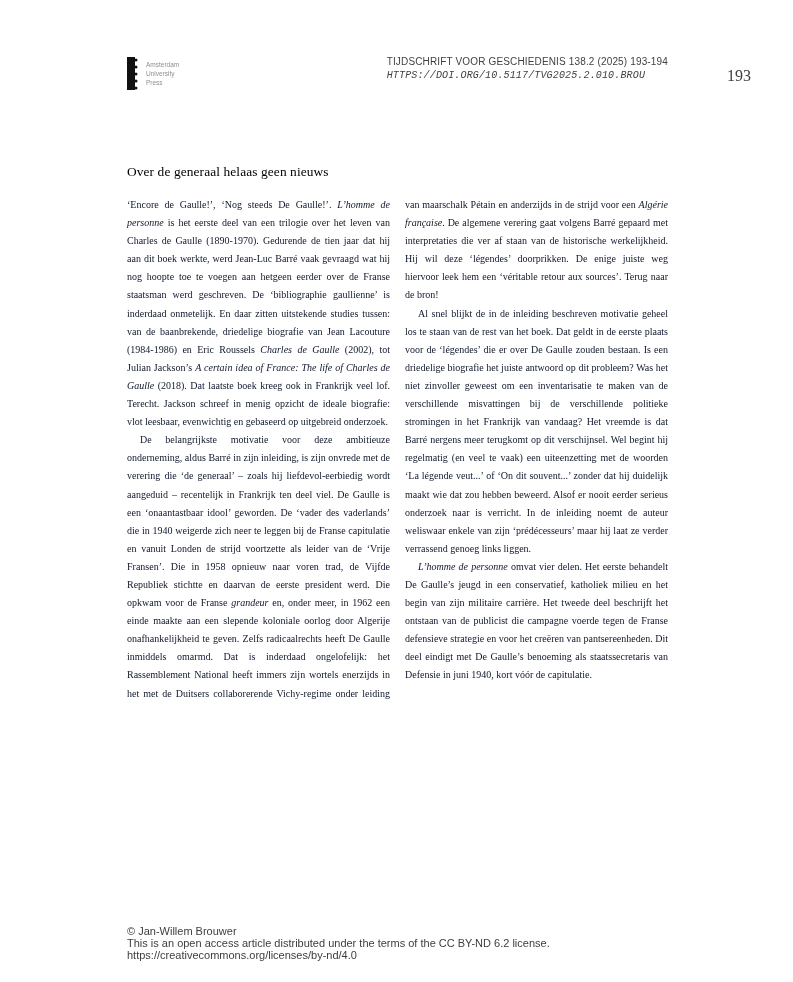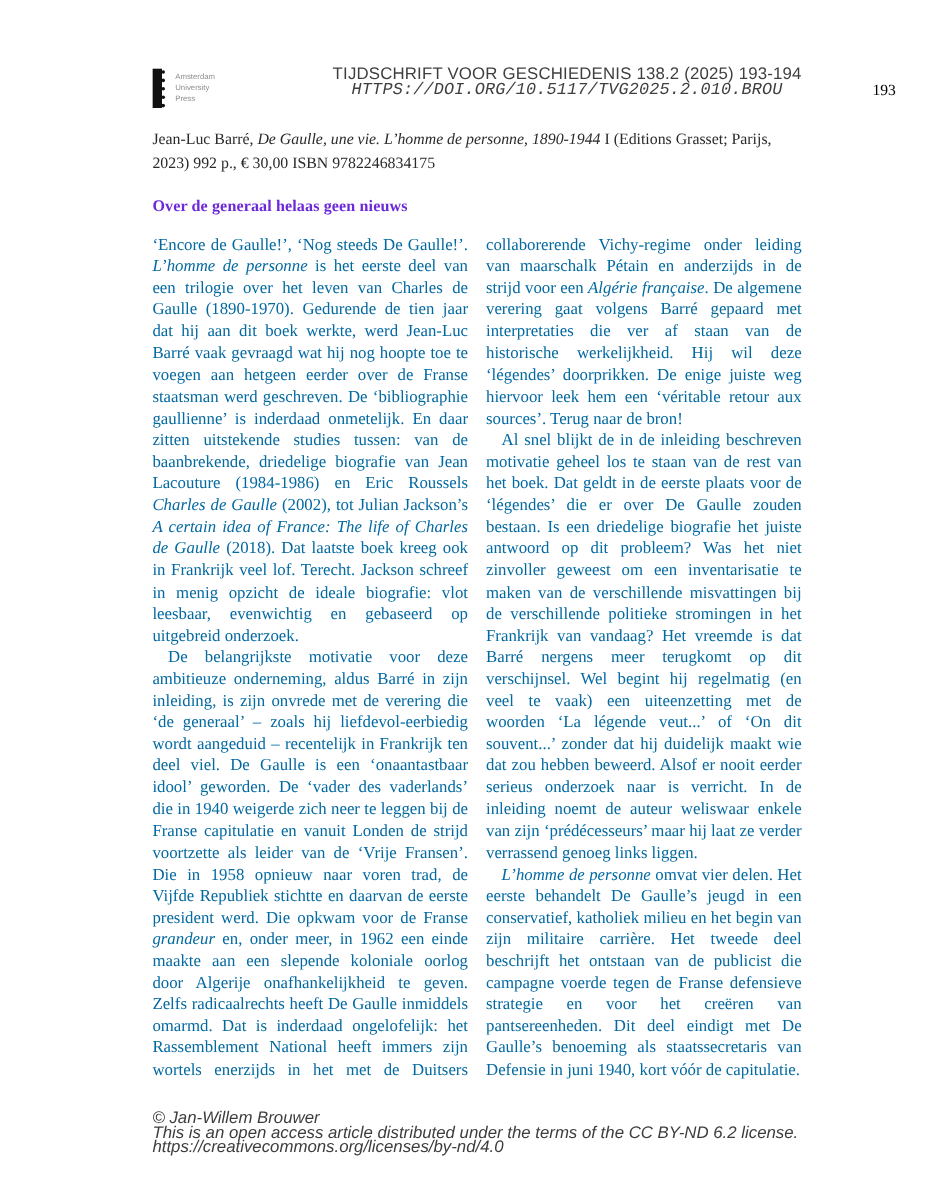--- a/index.html
+++ b/index.html
@@ -7,48 +7,48 @@
     width:793px;height:982px;background:#ffffff;position:relative;
     font-family:"Liberation Serif", serif;color:#262626;
     -webkit-font-smoothing:antialiased;
   }
   .page{position:absolute;inset:0;overflow:hidden;}
 
   
   .logo{position:absolute;left:127px;top:57px;display:flex;gap:7px;align-items:flex-start;}
   .logo-text{font-family:"Liberation Sans",sans-serif;font-size:6.5px;line-height:9px;color:#8f8f8f;padding-top:3px;}
   .header-meta{
-    position:absolute;top:55px;right:125px;text-align:center;
-    font-family:"Liberation Sans",sans-serif;font-size:14px;line-height:13.5px;
+    position:absolute;top:55px;right:125px;text-align:left;
+    font-family:"Liberation Sans",sans-serif;font-size:10px;line-height:13.5px;
     color:#3f3f3f;letter-spacing:0.15px;
   }
   .header-meta .doi{font-style:italic;font-family:Liberation Mono, monospace;}
-  .page-number{position:absolute;top:67px;left:727px;font-size:13px;color:#000000;}
+  .page-number{position:absolute;top:67px;left:727px;font-size:16px;color:#404040;}
 
   
   .citation{position:absolute;left:127px;top:106px;width:547px;font-size:13.2px;line-height:19.8px;color:#2a2a2a;}
   .review-title{
     position:absolute;left:127px;top:164px;margin:0;
-    font-size:13.4px;font-weight:bold;color:#6d28d9;letter-spacing:0.1px;
+    font-size:13.4px;font-weight:normal;color:#000000;letter-spacing:0.1px;
   }
 
   
   .body-columns{
     position:absolute;left:127px;top:196px;width:541px;
     column-count:2;column-gap:15px;
-    text-align:justify;font-size:14px;line-height:18.1px;color:#0369a1;
+    text-align:justify;font-size:10px;line-height:18.1px;color:#0f172a;
     hyphens:auto;-webkit-hyphens:auto;
   }
   .body-columns p{margin:0;}
   .body-columns p.indent{text-indent:13px;font-family:Liberation Serif, serif;}
 
   
   .page-footer{
     position:absolute;left:127px;top:925px;width:600px;
-    font-family:"Liberation Sans",sans-serif;font-size:14px;line-height:12px;color:#3d3d3d;font-style:italic;
+    font-family:"Liberation Sans",sans-serif;font-size:11px;line-height:12px;color:#3d3d3d;
   }
   em{font-style:italic;}
 </style>
 </head>
 <body>
 
 <div class="page">
 
   <div class="logo">
     <span>
@@ -68,21 +68,20 @@
     </span>
   </div>
 
   <div class="header-meta">
     <div>TIJDSCHRIFT VOOR GESCHIEDENIS 138.2 (2025) 193-194</div>
     <div class="doi">HTTPS://DOI.ORG/10.5117/TVG2025.2.010.BROU</div>
   </div>
 
   <div class="page-number">193</div>
 
-  <section class="citation"><span>Jean-Luc Barré, </span><em>De Gaulle, une vie. L’homme de personne, 1890-1944</em><span> I (Editions Grasset; Parijs, 2023) 992 p., € 30,00 ISBN 9782246834175</span></section>
 
   <h1 class="review-title">Over de generaal helaas geen nieuws</h1>
 
   <section class="body-columns" lang="nl">
       <p><span>‘Encore de Gaulle!’, ‘Nog steeds De Gaulle!’. </span><em>L’homme de personne</em><span> is het eerste deel van een trilogie over het leven van Charles de Gaulle (1890-1970). Gedurende de tien jaar dat hij aan dit boek werkte, werd Jean-Luc Barré vaak gevraagd wat hij nog hoopte toe te voegen aan hetgeen eerder over de Franse staatsman werd geschreven. De ‘bibliographie gaullienne’ is inderdaad onmetelijk. En daar zitten uitstekende studies tussen: van de baanbrekende, driedelige biografie van Jean Lacouture (1984-1986) en Eric Roussels </span><em>Charles de Gaulle</em><span> (2002), tot Julian Jackson’s </span><em>A certain idea of France: The life of Charles de Gaulle</em><span> (2018). Dat laatste boek kreeg ook in Frankrijk veel lof. Terecht. Jackson schreef in menig opzicht de ideale biografie: vlot leesbaar, evenwichtig en gebaseerd op uitgebreid onderzoek.</span></p>
       <p class="indent"><span>De belangrijkste motivatie voor deze ambitieuze onderneming, aldus Barré in zijn inleiding, is zijn onvrede met de verering die ‘de generaal’ – zoals hij liefdevol-eerbiedig wordt aangeduid – recentelijk in Frankrijk ten deel viel. De Gaulle is een ‘onaantastbaar idool’ geworden. De ‘vader des vaderlands’ die in 1940 weigerde zich neer te leggen bij de Franse capitulatie en vanuit Londen de strijd voortzette als leider van de ‘Vrije Fransen’. Die in 1958 opnieuw naar voren trad, de Vijfde Republiek stichtte en daarvan de eerste president werd. Die opkwam voor de Franse </span><em>grandeur</em><span> en, onder meer, in 1962 een einde maakte aan een slepende koloniale oorlog door Algerije onafhankelijkheid te geven. Zelfs radicaalrechts heeft De Gaulle inmiddels omarmd. Dat is inderdaad ongelofelijk: het Rassemblement National heeft immers zijn wortels enerzijds in het met de Duitsers collaborerende Vichy-regime onder leiding van maarschalk Pétain en anderzijds in de strijd voor een </span><em>Algérie française</em><span>. De algemene verering gaat volgens Barré gepaard met interpretaties die ver af staan van de historische werkelijkheid. Hij wil deze ‘légendes’ doorprikken. De enige juiste weg hiervoor leek hem een ‘véritable retour aux sources’. Terug naar de bron!</span></p>
       <p class="indent"><span>Al snel blijkt de in de inleiding beschreven motivatie geheel los te staan van de rest van het boek. Dat geldt in de eerste plaats voor de ‘légendes’ die er over De Gaulle zouden bestaan. Is een driedelige biografie het juiste antwoord op dit probleem? Was het niet zinvoller geweest om een inventarisatie te maken van de verschillende misvattingen bij de verschillende politieke stromingen in het Frankrijk van vandaag? Het vreemde is dat Barré nergens meer terugkomt op dit verschijnsel. Wel begint hij regelmatig (en veel te vaak) een uiteenzetting met de woorden ‘La légende veut...’ of ‘On dit souvent...’ zonder dat hij duidelijk maakt wie dat zou hebben beweerd. Alsof er nooit eerder serieus onderzoek naar is verricht. In de inleiding noemt de auteur weliswaar enkele van zijn ‘prédécesseurs’ maar hij laat ze verder verrassend genoeg links liggen.</span></p>
       <p class="indent"><em>L’homme de personne</em><span> omvat vier delen. Het eerste behandelt De Gaulle’s jeugd in een conservatief, katholiek milieu en het begin van zijn militaire carrière. Het tweede deel beschrijft het ontstaan van de publicist die campagne voerde tegen de Franse defensieve strategie en voor het creëren van pantsereenheden. Dit deel eindigt met De Gaulle’s benoeming als staatssecretaris van Defensie in juni 1940, kort vóór de capitulatie.</span></p>
     </section>
 

